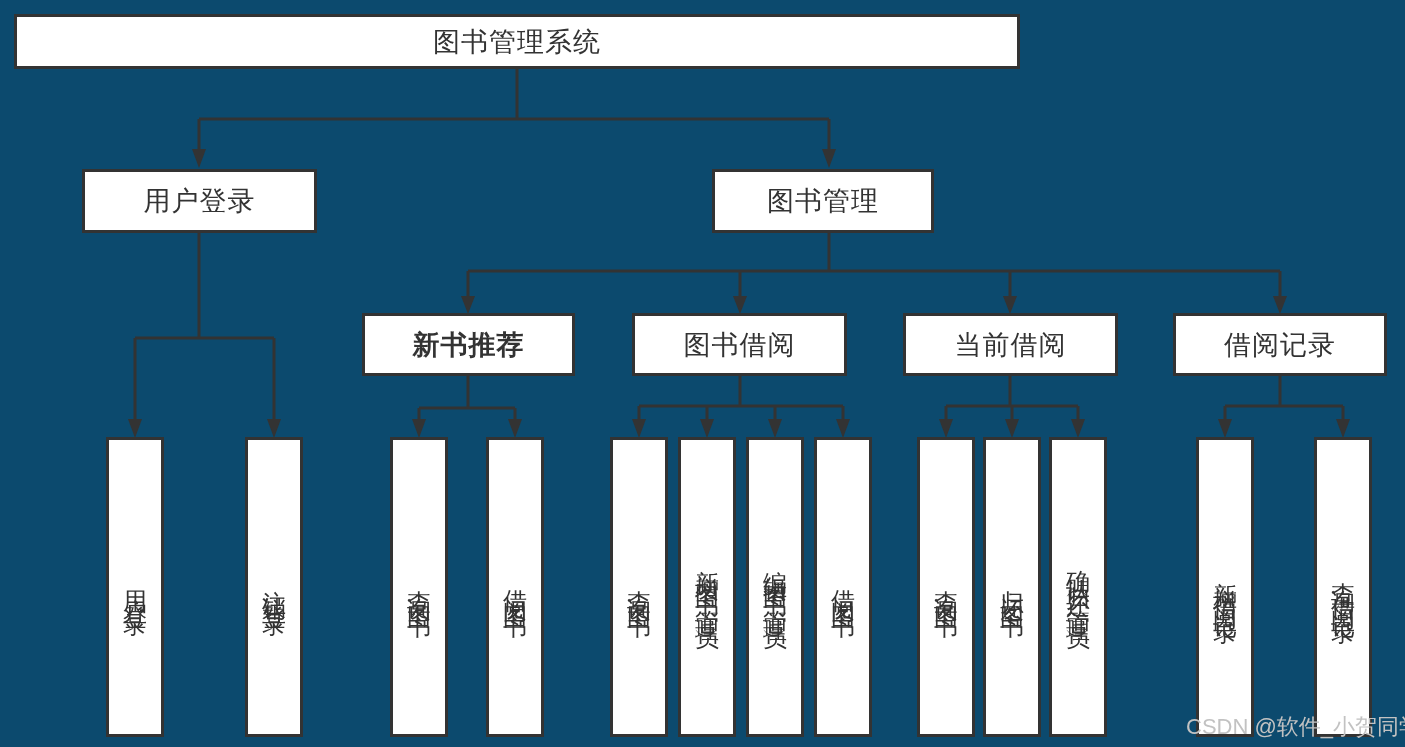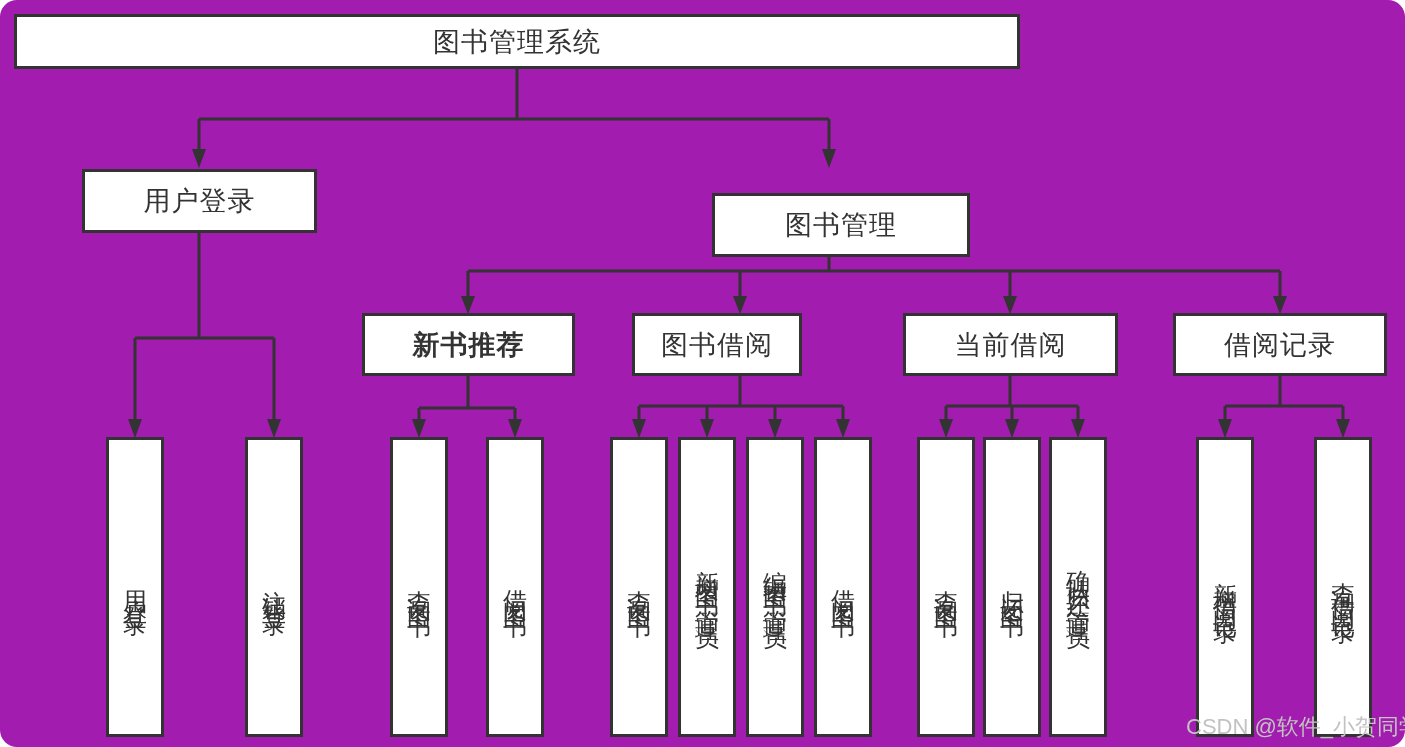--- a/index.html
+++ b/index.html
@@ -5,23 +5,22 @@
   html, body {
     margin: 0;
     padding: 0;
     background: #ffffff;
     font-family: "Liberation Sans", "DejaVu Sans", sans-serif;
   }
   .canvas {
     position: relative;
     width: 1405px;
     height: 747px;
-    background: #a21caf;
+    background: #0c4a6e;
     overflow: hidden;
-    border-radius: 17px;
   }
   .connectors {
     position: absolute;
     left: 0;
     top: 0;
     width: 1405px;
     height: 747px;
     z-index: 1;
   }
   .box {
@@ -110,28 +109,28 @@
     </g>
   </svg>
 
   <div class="box" style="left:14px; top:14px; width:1006px; height:55px;">
     <span class="hlabel">图书管理系统</span>
   </div>
 
   <div class="box" style="left:82px; top:169px; width:235px; height:64px;">
     <span class="hlabel">用户登录</span>
   </div>
-  <div class="box" style="left:712px; top:169px; width:258px; height:64px;margin-top:24px;">
+  <div class="box" style="left:712px; top:169px; width:222px; height:64px;">
     <span class="hlabel">图书管理</span>
   </div>
 
   <div class="box" style="left:362px; top:313px; width:213px; height:63px;font-weight:bold;">
     <span class="hlabel">新书推荐</span>
   </div>
-  <div class="box" style="left:632px; top:313px; width:170px; height:63px;align-items:center;">
+  <div class="box" style="left:632px; top:313px; width:215px; height:63px;align-items:center;">
     <span class="hlabel">图书借阅</span>
   </div>
   <div class="box" style="left:903px; top:313px; width:215px; height:63px;">
     <span class="hlabel">当前借阅</span>
   </div>
   <div class="box" style="left:1173px; top:313px; width:214px; height:63px;">
     <span class="hlabel">借阅记录</span>
   </div>
 
   <div class="box" style="left:106px; top:437px; width:58px; height:300px;">

